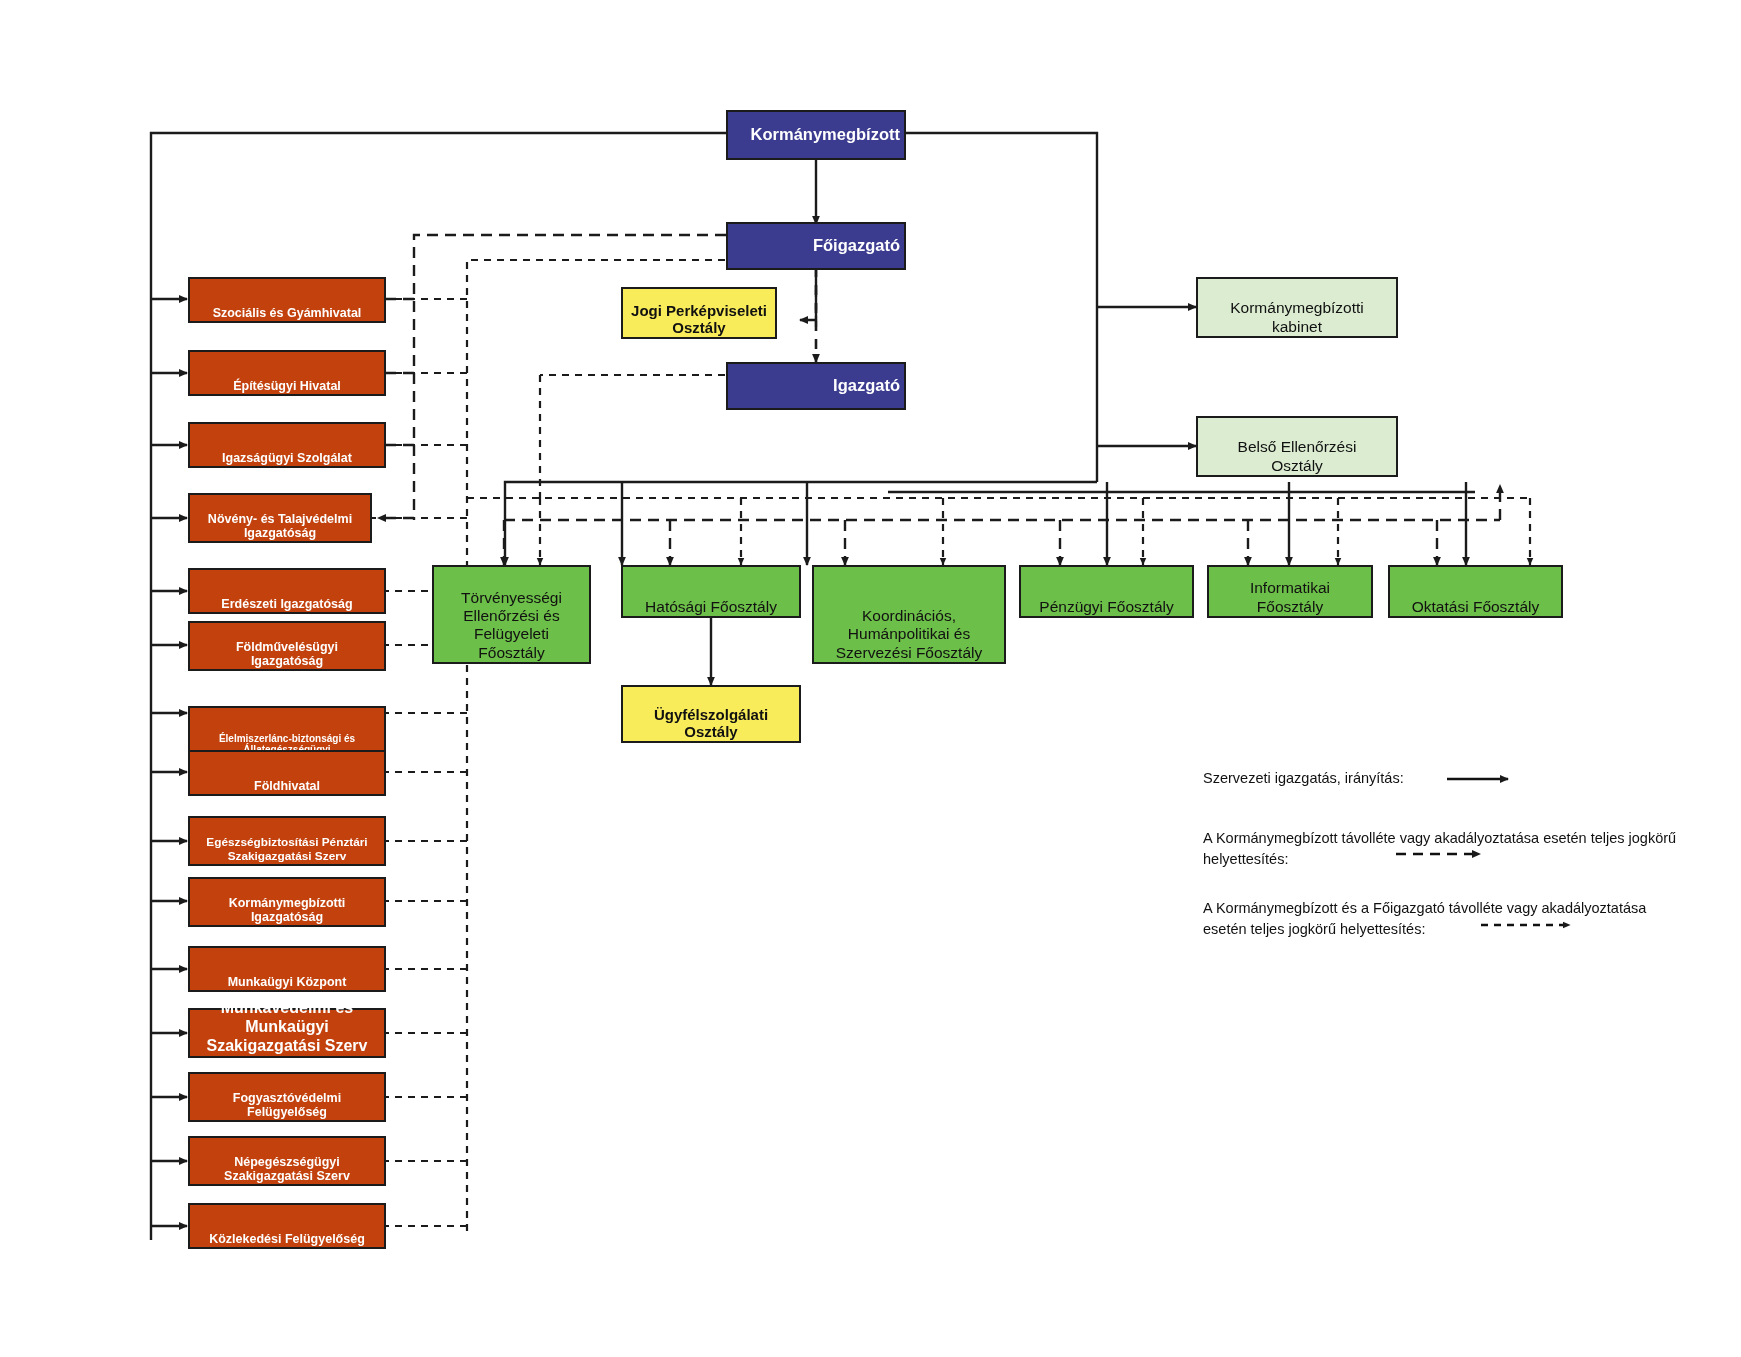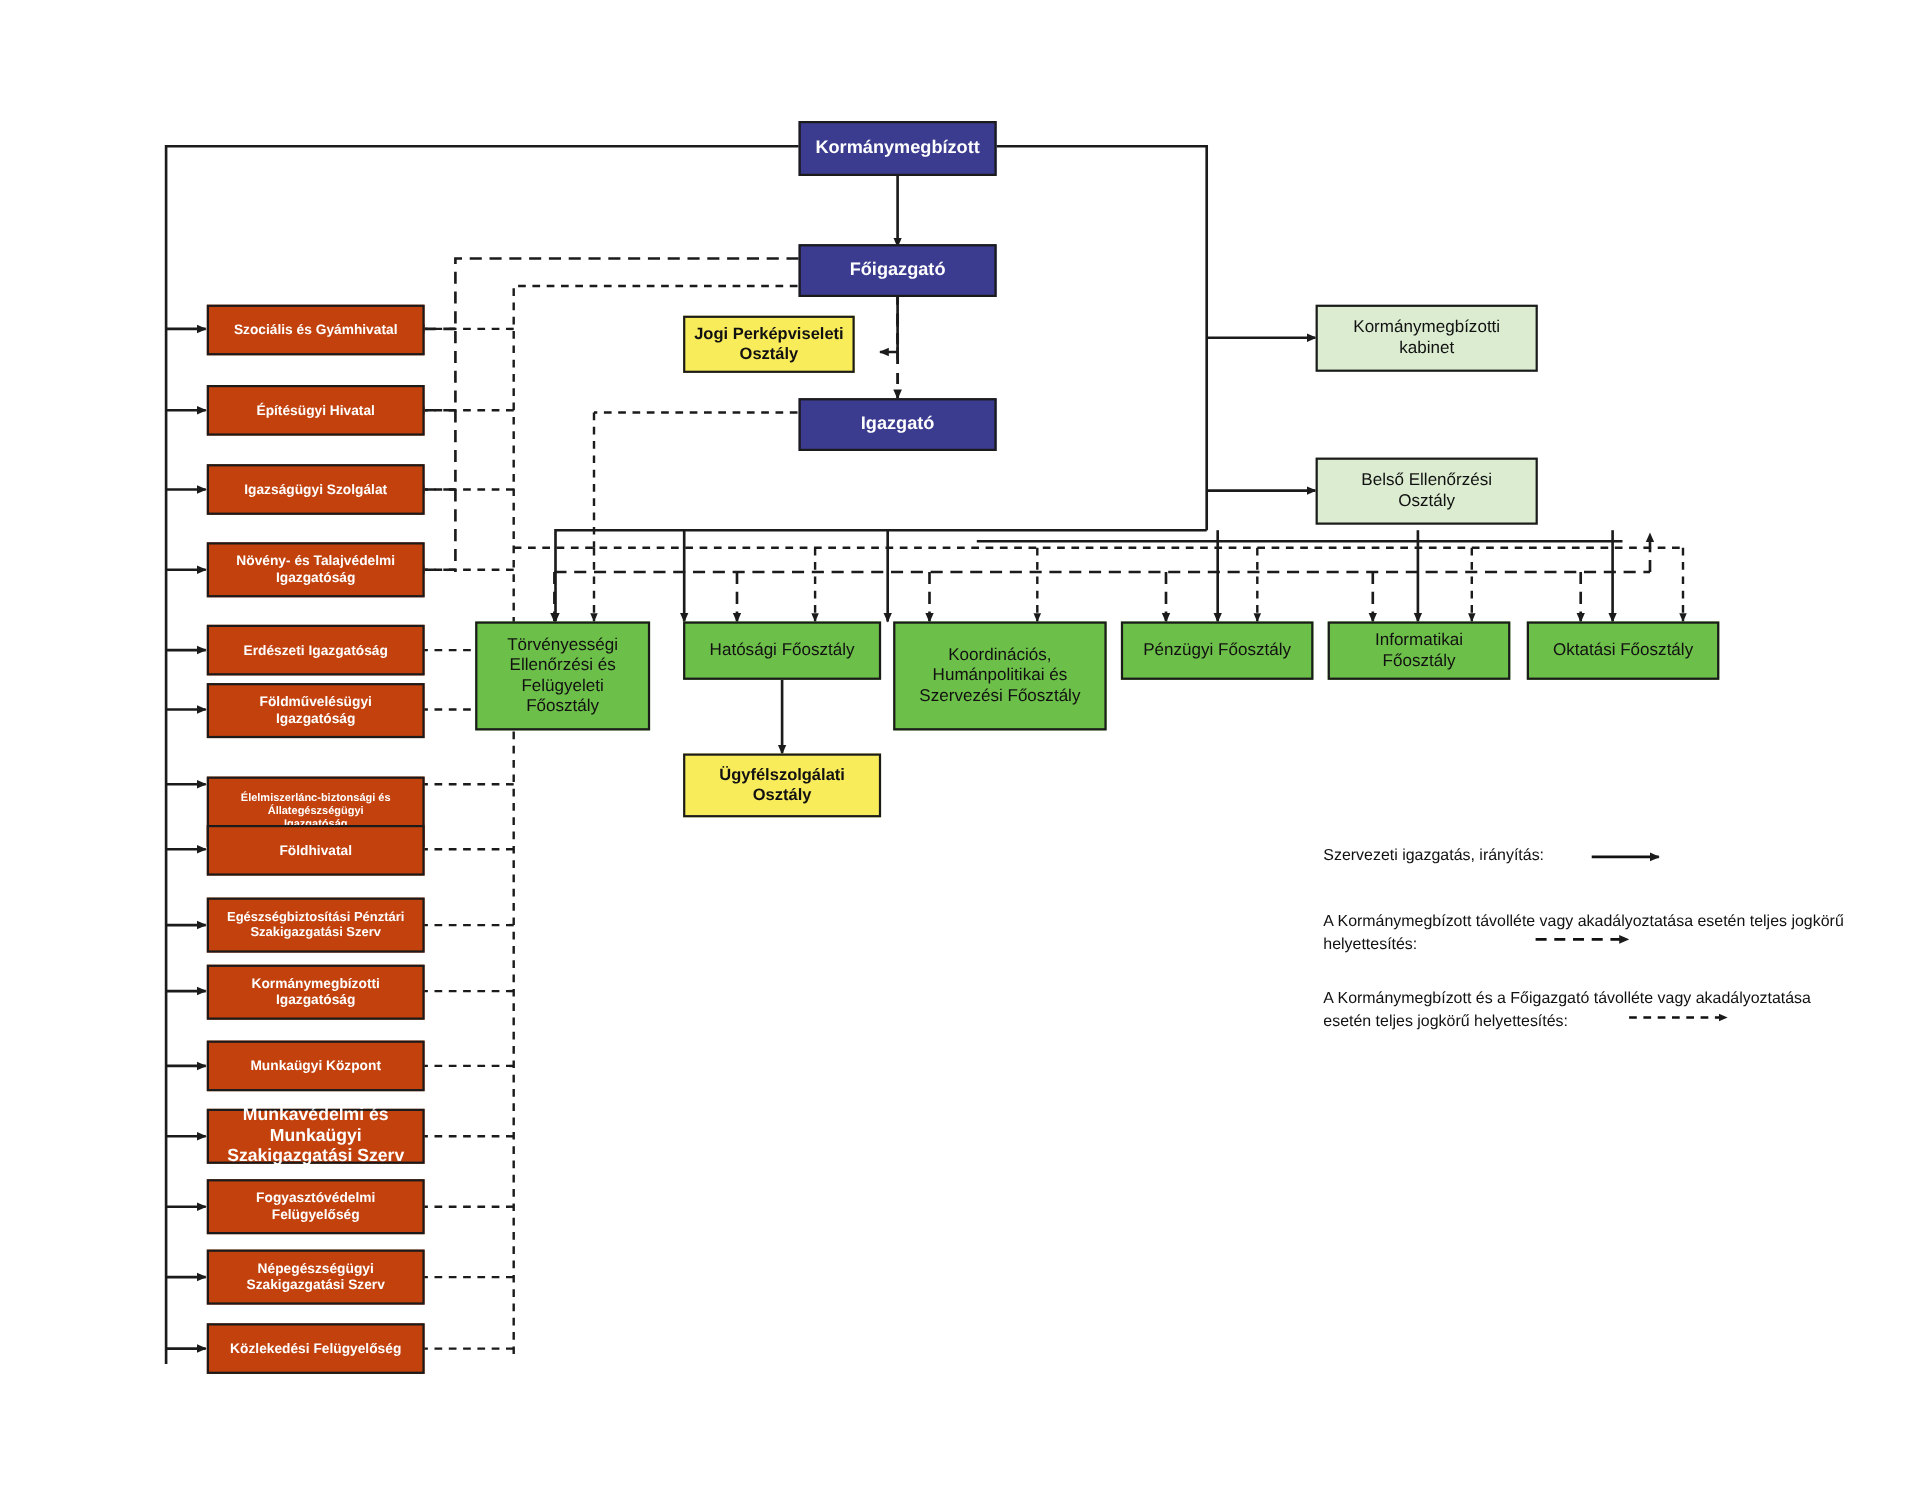--- a/index.html
+++ b/index.html
@@ -1,20 +1,20 @@
 <!DOCTYPE html>
 <html><head>
 <meta charset="utf-8">
 <style>
   html,body{margin:0;padding:0;background:#ffffff;}
   body{width:1741px;height:1357px;font-family:"Liberation Sans",sans-serif;overflow:hidden;}
   #stage{position:relative;width:1741px;height:1357px;}
   svg#wires{position:absolute;left:0;top:0;width:1741px;height:1357px;pointer-events:none;}
 
-  .box{position:absolute;box-sizing:border-box;display:flex;align-items:center;justify-content:center;
+  .box{position:absolute;box-sizing:border-box;display:flex;align-items:center;justify-content:flex-end;
        text-align:center;border:2px solid #1b1b1b;line-height:1.18;z-index:5;}
   .box span{display:block;padding:0 4px;}
 
   .b-blue-dark{background:#3b3b8f;color:#ffffff;font-weight:bold;font-size:16.5px;}
   .b-blue{background:#c2410c;color:#ffffff;font-weight:bold;font-size:12.5px;}
   .b-yellow{background:#f9ec5a;color:#111111;font-weight:bold;font-size:15px;}
   .b-green{background:#6cbf48;color:#111111;font-weight:normal;font-size:15.5px;}
   .b-lgreen{background:#dbecd0;color:#111111;font-weight:normal;font-size:15.5px;}
 
   .legend{position:absolute;font-size:14.5px;color:#111;line-height:1.45;z-index:6;}
@@ -166,21 +166,21 @@
 
   <div class="box b-blue" style="left:188px;top:277px;width:198px;height:46px;flex-direction:column;">
     <span>Szociális és Gyámhivatal</span>
   </div>
   <div class="box b-blue" style="left:188px;top:350px;width:198px;height:46px;flex-direction:column;">
     <span>Építésügyi Hivatal</span>
   </div>
   <div class="box b-blue" style="left:188px;top:422px;width:198px;height:46px;flex-direction:column;">
     <span>Igazságügyi Szolgálat</span>
   </div>
-  <div class="box b-blue" style="left:188px;top:493px;width:198px;height:50px;flex-direction:column;">
+  <div class="box b-blue" style="left:188px;top:493px;width:184px;height:50px;flex-direction:column;">
     <span>Növény- és Talajvédelmi</span>
     <span>Igazgatóság</span>
   </div>
   <div class="box b-blue" style="left:188px;top:568px;width:198px;height:46px;flex-direction:column;">
     <span>Erdészeti Igazgatóság</span>
   </div>
   <div class="box b-blue" style="left:188px;top:621px;width:198px;height:50px;flex-direction:column;">
     <span>Földművelésügyi</span>
     <span>Igazgatóság</span>
   </div>

